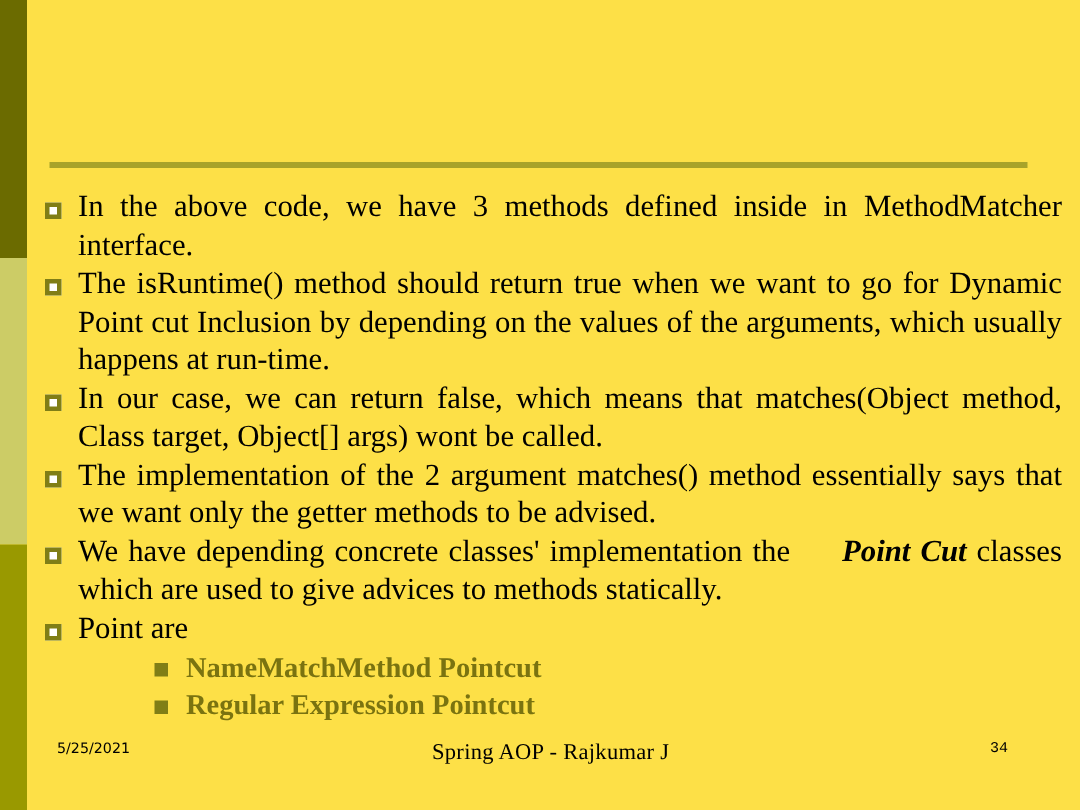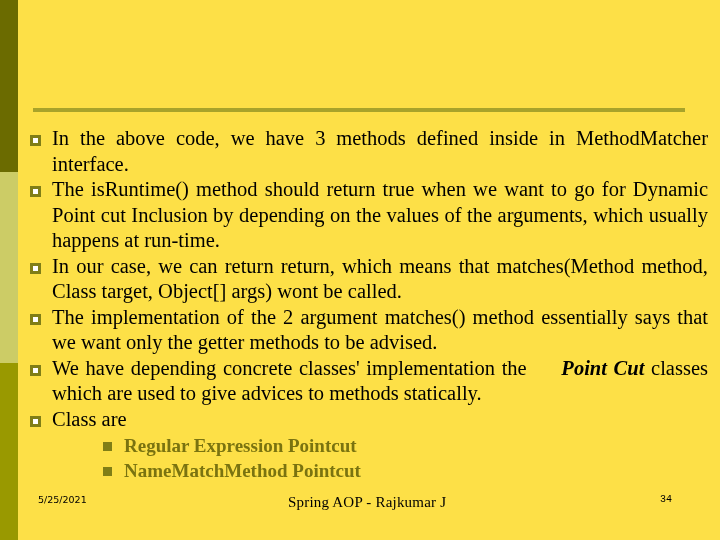--- a/index.html
+++ b/index.html
@@ -169,46 +169,46 @@
       <div class="bullet-text">In the above code, we have 3 methods defined inside in MethodMatcher interface.</div>
     </div>
 
     <div class="bullet-row">
       <span class="bullet-marker"></span>
       <div class="bullet-text">The isRuntime() method should return true when we want to go for Dynamic Point cut Inclusion by depending on the values of the arguments, which usually happens at run-time.</div>
     </div>
 
     <div class="bullet-row">
       <span class="bullet-marker"></span>
-      <div class="bullet-text">In our case, we can return return, which means that matches(Method method, Class target, Object[] args) wont be called.</div>
+      <div class="bullet-text">In our case, we can return false, which means that matches(Object method, Class target, Object[] args) wont be called.</div>
     </div>
 
     <div class="bullet-row">
       <span class="bullet-marker"></span>
       <div class="bullet-text">The implementation of the 2 argument matches() method essentially says that we want only the getter methods to be advised.</div>
     </div>
 
     <div class="bullet-row">
       <span class="bullet-marker"></span>
       <div class="bullet-text"><span>We have depending concrete classes' implementation the </span><span class="bi">Point Cut</span><span> classes which are used to give advices to methods statically.</span></div>
     </div>
 
     <div class="bullet-row">
       <span class="bullet-marker"></span>
-      <div class="bullet-text nojustify">Class are</div>
+      <div class="bullet-text nojustify">Point are</div>
     </div>
 
     <div class="sub-list">
       <div class="sub-row">
         <span class="sub-marker"></span>
-        <div class="sub-text">Regular Expression Pointcut</div>
+        <div class="sub-text">NameMatchMethod Pointcut</div>
       </div>
       <div class="sub-row">
         <span class="sub-marker"></span>
-        <div class="sub-text">NameMatchMethod Pointcut</div>
+        <div class="sub-text">Regular Expression Pointcut</div>
       </div>
     </div>
 
   </div>
 
   <div class="footer">
     <div class="footer-date">5/25/2021</div>
     <div class="footer-center">Spring AOP  -  Rajkumar J</div>
     <div class="footer-page">34</div>
   </div>

